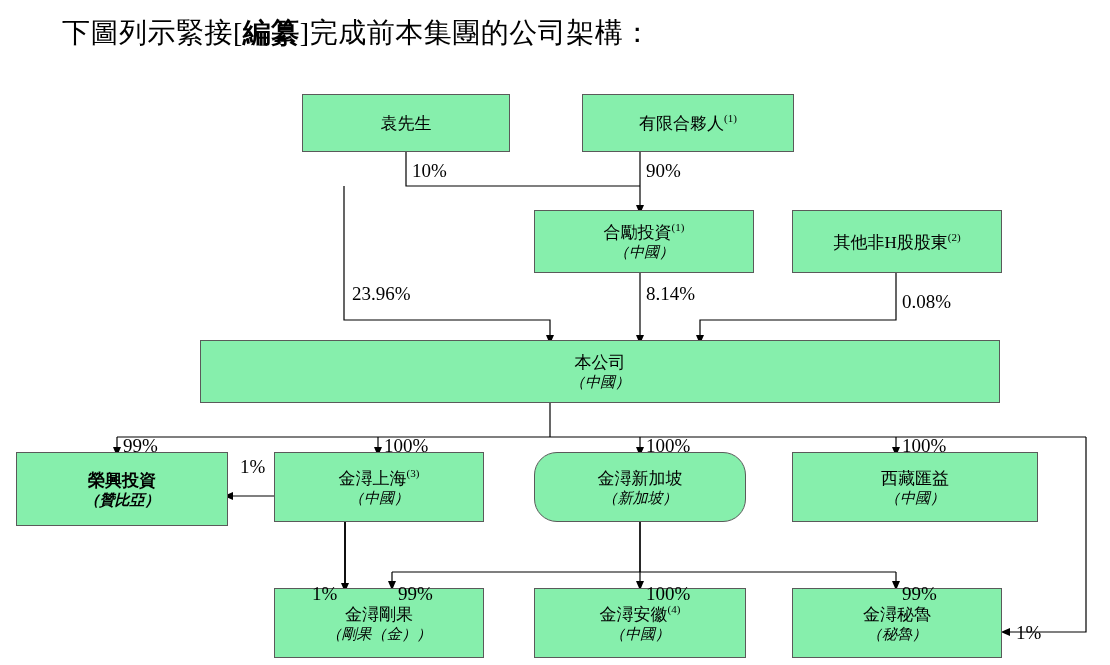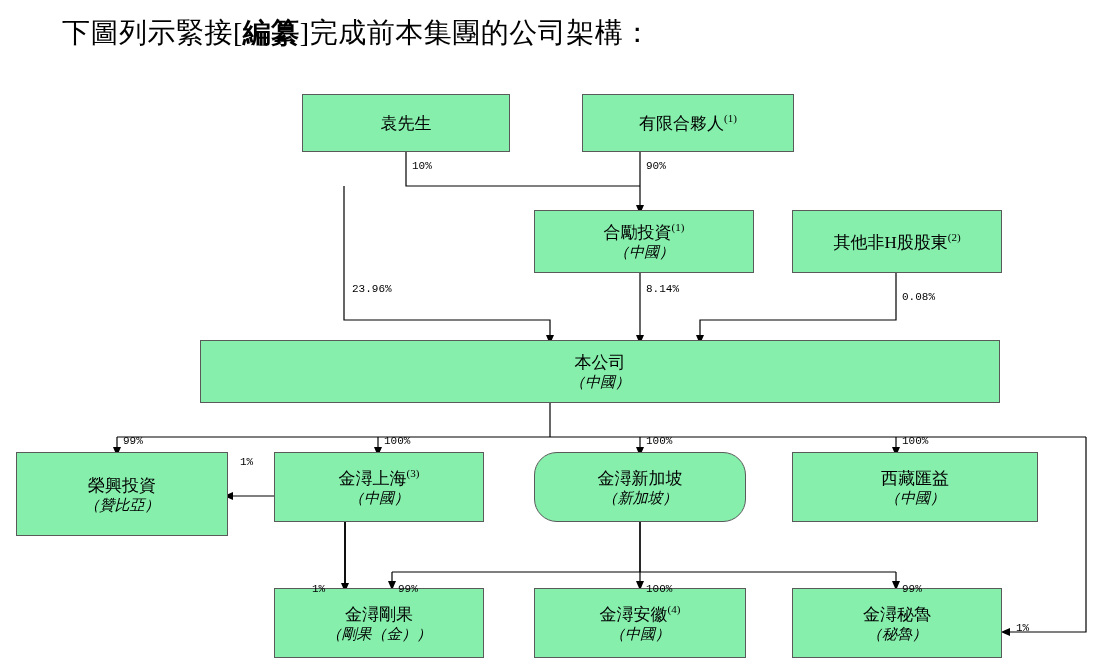--- a/index.html
+++ b/index.html
@@ -51,22 +51,22 @@
     vertical-align: super;
   }
   .node .sub {
     font-size: 15px;
     font-style: italic;
     line-height: 1.25;
     white-space: nowrap;
   }
   .label {
     position: absolute;
-    font-size: 11px;
-    font-family: Liberation Mono, monospace;
+    font-size: 19px;
+    font-family: Liberation Serif, serif;
     white-space: nowrap;
     background: transparent;
     z-index: 4;
   }
   svg.wires {
     position: absolute;
     left: 0;
     top: 0;
     width: 1110px;
     height: 665px;
@@ -142,21 +142,21 @@
 
   <div class="node" style="left:792px; top:210px; width:210px; height:63px;">
     <div class="name"><span>其他非H股股東</span><sup>(2)</sup></div>
   </div>
 
   <div class="node" style="left:200px; top:340px; width:800px; height:63px;">
     <div class="name"><span>本公司</span><sup></sup></div>
     <div class="sub">（中國）</div>
   </div>
 
-  <div class="node" style="left:16px; top:452px; width:212px; height:84px;">
+  <div class="node" style="left:16px; top:452px; width:212px; height:74px;font-weight:bold;">
     <div class="name"><span>榮興投資</span><sup></sup></div>
     <div class="sub">（贊比亞）</div>
   </div>
 
   <div class="node" style="left:274px; top:452px; width:210px; height:70px;">
     <div class="name"><span>金潯上海</span><sup>(3)</sup></div>
     <div class="sub">（中國）</div>
   </div>
 
   <div class="node" style="left:534px; top:452px; width:212px; height:70px;border-radius:23px;">

